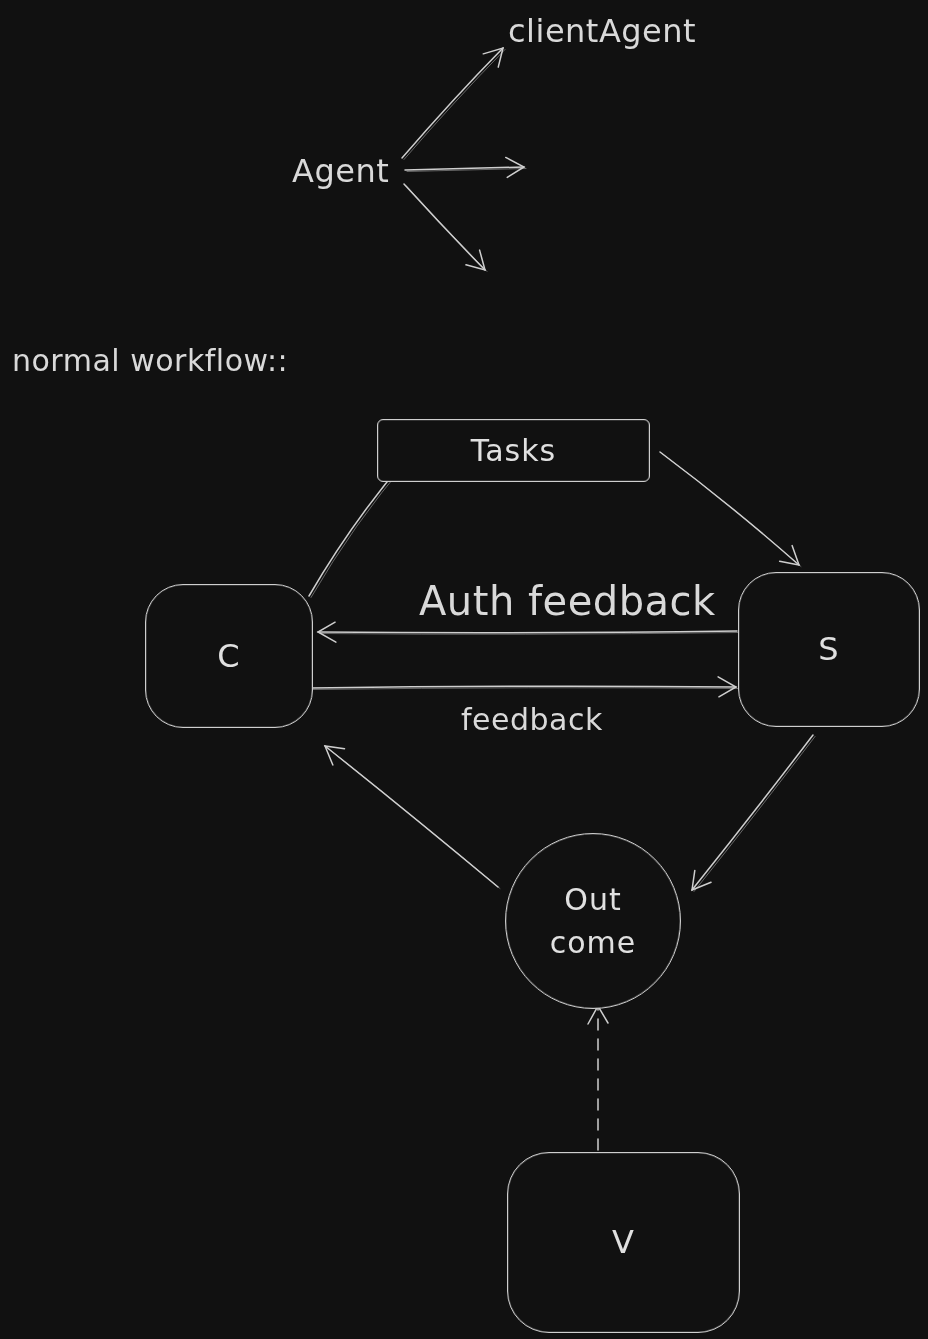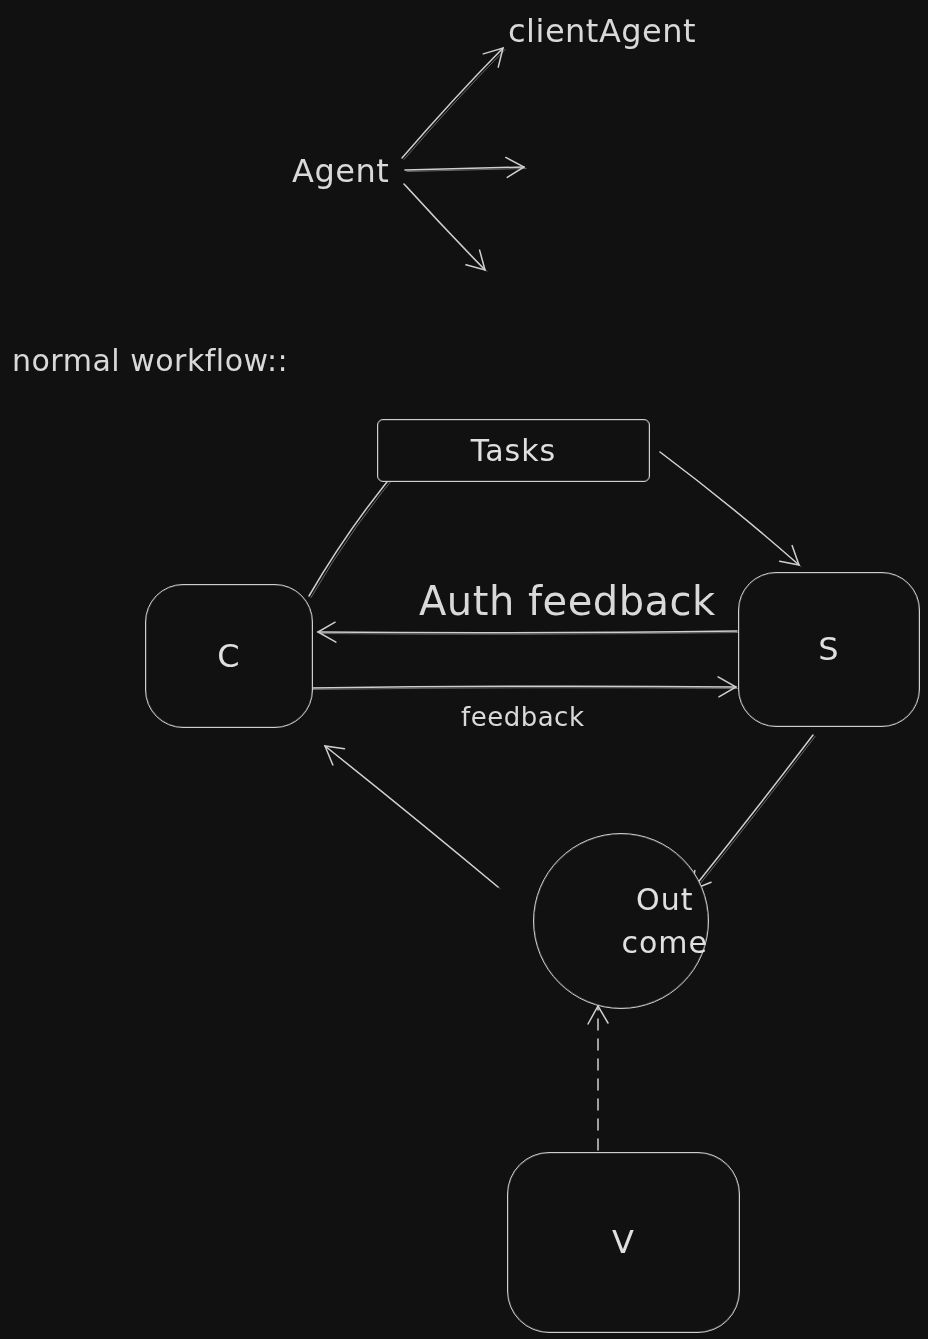--- a/index.html
+++ b/index.html
@@ -93,27 +93,27 @@
   </div>
 
   <div class="node" style="left:145px; top:584px; width:166px; height:142px; border-radius:38px;">
     <span class="lbl fs-lg">C</span>
   </div>
 
   <div class="node" style="left:738px; top:572px; width:180px; height:153px; border-radius:38px;">
     <span class="lbl fs-lg">S</span>
   </div>
 
-  <div class="node" style="left:533px; top:833px; width:174px; height:174px; border-radius:50%;justify-content:flex-end;">
+  <div class="node" style="left:505px; top:833px; width:174px; height:174px; border-radius:50%;">
     <span class="lbl fs-md">
       <span style="display:block;">Out</span>
       <span style="display:block;">come</span>
     </span>
   </div>
 
   <div class="node" style="left:507px; top:1152px; width:231px; height:179px; border-radius:42px;">
     <span class="lbl fs-lg">V</span>
   </div>
 
   <div class="txt" style="left:419px; top:578px; font-size:40px;">Auth feedback</div>
-  <div class="txt" style="left:461px; top:702px; font-size:26px;">feedback</div>
+  <div class="txt" style="left:461px; top:702px; font-size:30px;">feedback</div>
 
 </div>
 
 </body></html>

